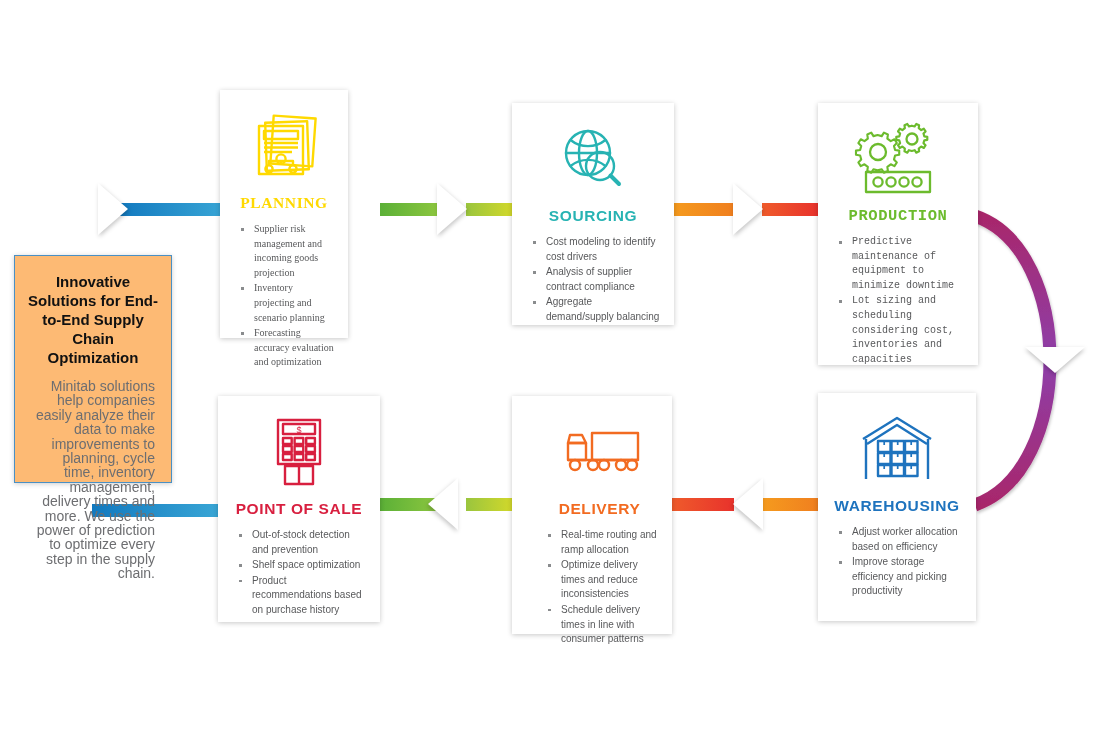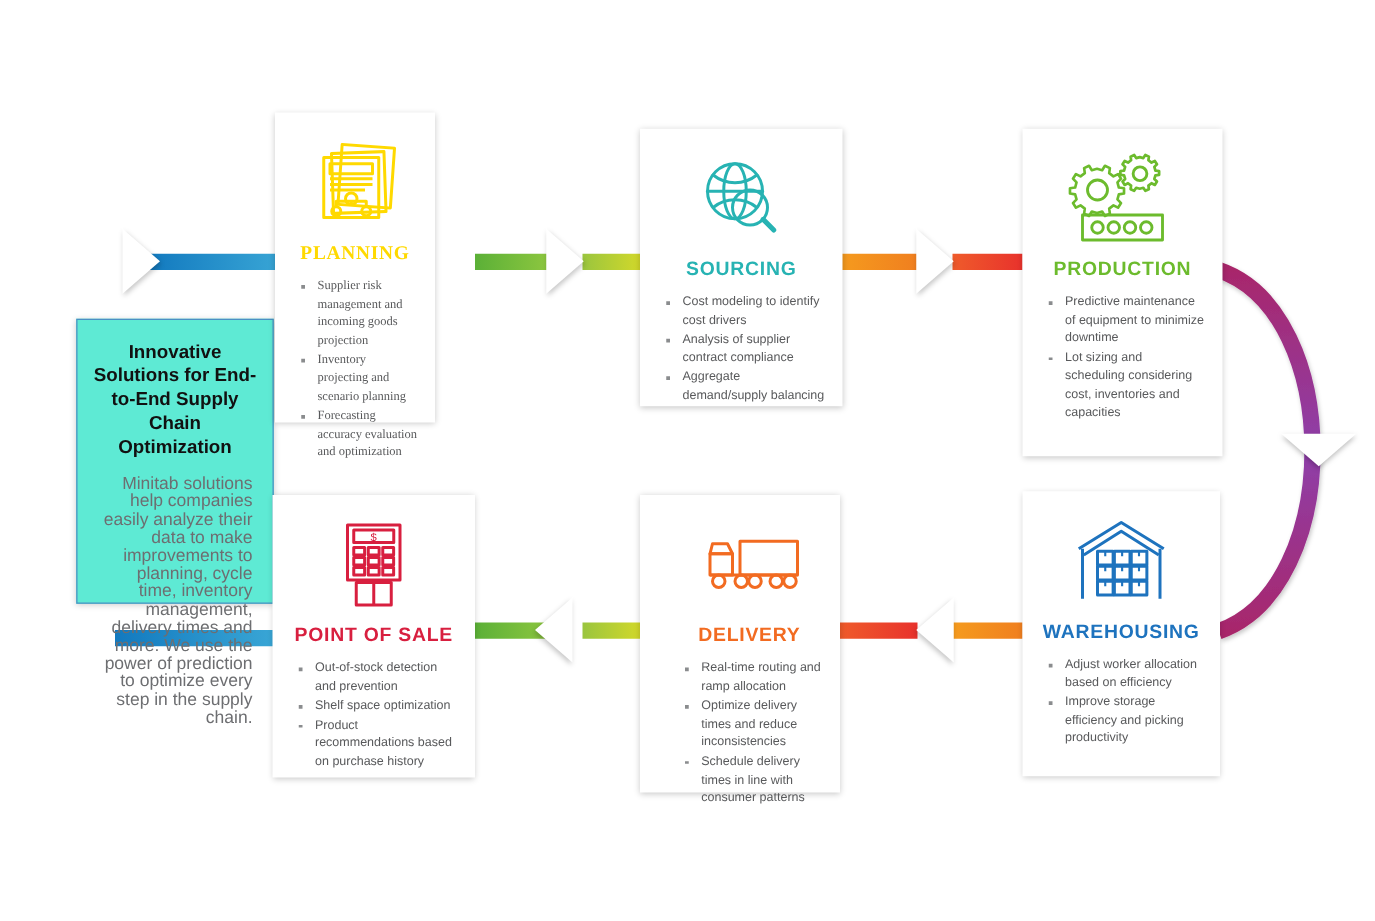--- a/index.html
+++ b/index.html
@@ -53,22 +53,22 @@
     position:relative;padding-left:16px;
     font-size:10px;line-height:14.6px;color:#58595b;margin-bottom:1px;
   }
   .card li:before{
     content:"";position:absolute;left:3px;top:6px;
     width:2.5px;height:2.5px;background:#8a8c8e;
   }
 
   
   #intro{
-    position:absolute;background:#5eead4;border:1.4px solid #4a90c4;
-    box-shadow:0 1px 5px rgba(0,0,0,.20);box-sizing:border-box;margin-left:47px;
+    position:absolute;background:#fdba74;border:1.4px solid #4a90c4;
+    box-shadow:0 1px 5px rgba(0,0,0,.20);box-sizing:border-box;
   }
   #intro .h{
     text-align:center;font-weight:bold;font-size:15px;line-height:19px;
     color:#111;padding:16px 12px 0 12px;
   }
   #intro .p{
     text-align:right;font-size:14px;line-height:14.4px;
     color:#6d6e71;padding:12px 16px 14px 16px;
   }
 </style>
@@ -158,21 +158,21 @@
       </svg>
     </div>
     <div class="ttl" style="color: rgb(39, 179, 179);">SOURCING</div>
     <ul>
       <li>Cost modeling to identify cost drivers</li>
       <li>Analysis of supplier contract compliance</li>
       <li>Aggregate demand/supply balancing</li>
     </ul>
   </div>
 
-  <div class="card" style="left:818px;top:103px;width:160px;height:262px;">
+  <div class="card" style="left:818px;top:103px;width:160px;height:262px;font-family:Liberation Mono, monospace;">
     <div class="icon">
       <svg width="92" height="80" viewBox="0 0 92 80">
         <g fill="none" stroke="#6cbb2d" stroke-width="2.3" stroke-linejoin="round">
           <path d="M30 12 l4.5 1.2 2.4 -3.8 4.3 2 -0.6 4.4 3.7 2.8 4-2 2.6 4-3.1 3.2 1.2 4.5 4.5 0.6 0 4.6 -4.5 0.7 -1.2 4.4 3.1 3.2 -2.6 4 -4-2 -3.7 2.8 0.6 4.4 -4.3 2 -2.4-3.8 -4.5 1.2 -4.5-1.2 -2.4 3.8 -4.3-2 0.6-4.4 -3.7-2.8 -4 2 -2.6-4 3.1-3.2 -1.2-4.4 -4.5-0.7 0-4.6 4.5-0.6 1.2-4.5 -3.1-3.2 2.6-4 4 2 3.7-2.8 -0.6-4.4 4.3-2 2.4 3.8z" transform="translate(-2,4) scale(0.92)"></path>
           <circle cx="26" cy="32" r="8"></circle>
           <path d="M64 6 l3 0.8 1.7-2.6 3 1.4-0.4 3 2.6 2 2.8-1.4 1.8 2.8-2.2 2.2 0.9 3.1 3.1 0.4 0 3.2-3.1 0.5-0.9 3 2.2 2.2-1.8 2.8-2.8-1.4-2.6 2 0.4 3-3 1.4-1.7-2.6-3 0.8-3-0.8-1.7 2.6-3-1.4 0.4-3-2.6-2-2.8 1.4-1.8-2.8 2.2-2.2-0.9-3-3.1-0.5 0-3.2 3.1-0.4 0.9-3.1-2.2-2.2 1.8-2.8 2.8 1.4 2.6-2-0.4-3 3-1.4 1.7 2.6z" transform="translate(-1,0) scale(0.95)"></path>
           <circle cx="60" cy="19" r="5.5"></circle>
           <rect x="14" y="52" width="64" height="20"></rect>
           <circle cx="26" cy="62" r="4.6"></circle>
           <circle cx="39" cy="62" r="4.6"></circle>

